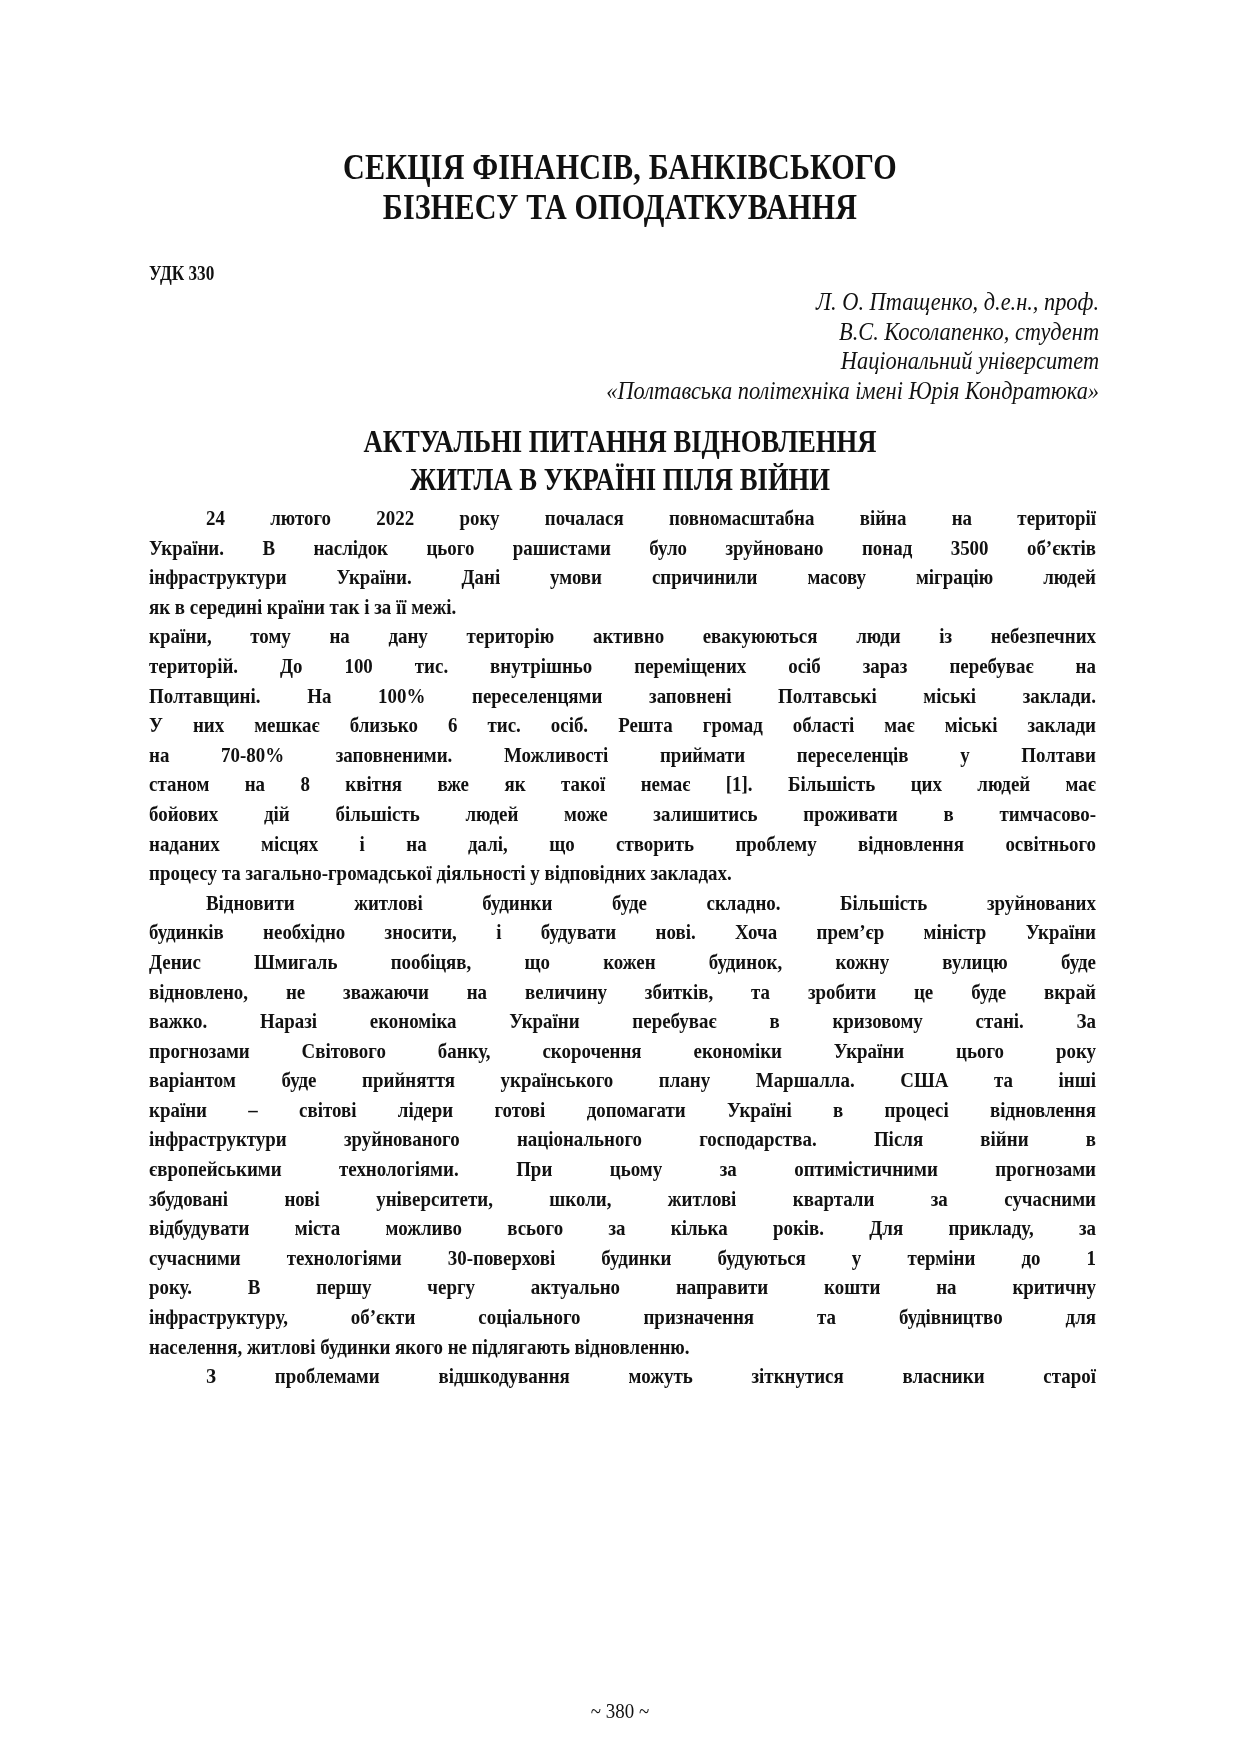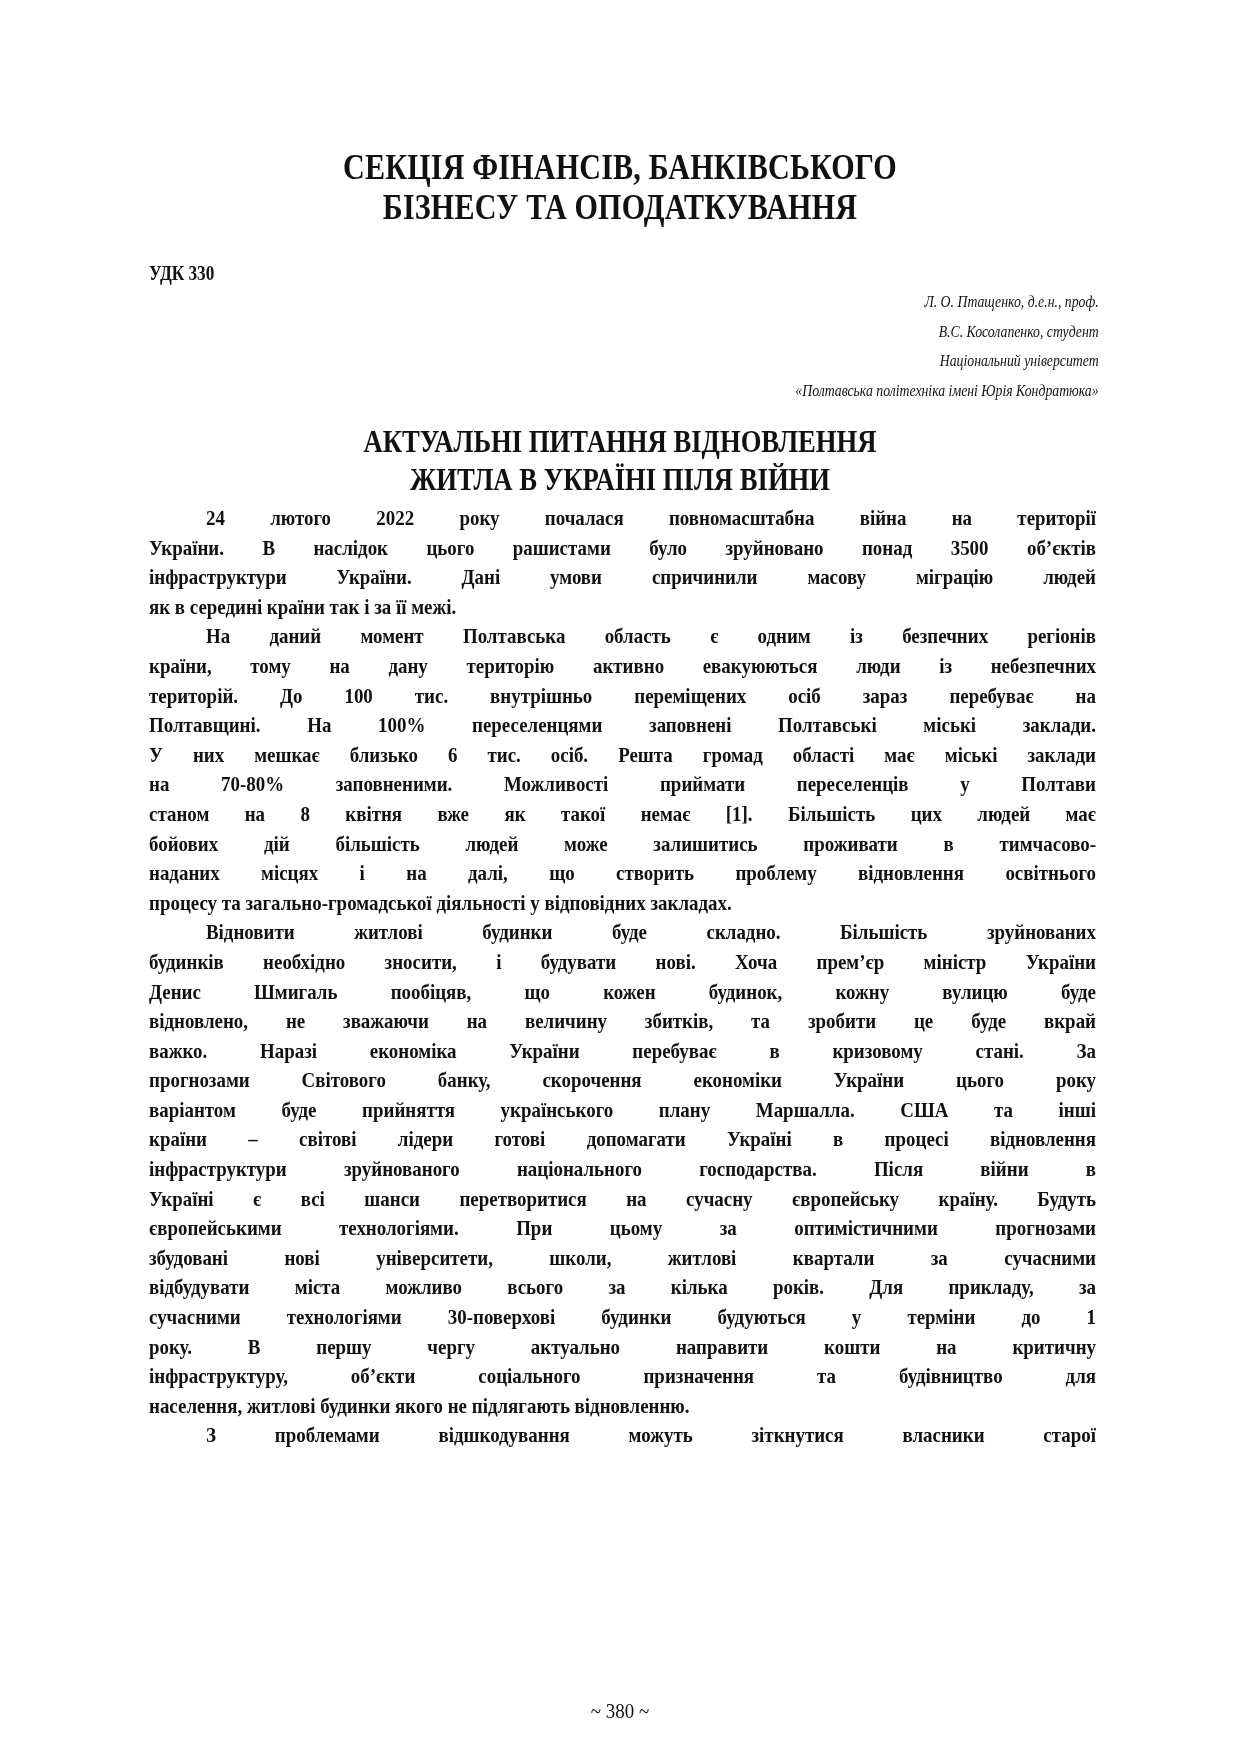--- a/index.html
+++ b/index.html
@@ -6,21 +6,21 @@
   body { width: 1240px; height: 1754px; position: relative; overflow: hidden;
          font-family: "Liberation Serif", "DejaVu Serif", serif; color: #111111; }
   .page { position: absolute; left: 0; top: 0; width: 1240px; height: 1704px; }
   .section-title { position: absolute; left: 0; width: 1240px; text-align: center;
          font-weight: bold; font-size: 35px; line-height: 40px; top: 148px;
          transform: scaleX(0.86); transform-origin: 620px 0; letter-spacing: 0.2px; }
   .section-title div { white-space: nowrap; }
   .udc { position: absolute; left: 149px; top: 262px; font-weight: bold; font-size: 20px;
          transform: scaleX(0.86); transform-origin: 0 0; }
   .authors { position: absolute; right: 141px; top: 287px; text-align: right;
-         font-style: italic; font-size: 16px; line-height: 29.5px; }
+         font-style: italic; font-size: 26px; line-height: 29.5px; }
   .authors div { white-space: nowrap; transform: scaleX(0.86); transform-origin: 100% 0; }
   .article-title { position: absolute; left: 0; width: 1240px; top: 423px; text-align: center;
          font-weight: bold; font-size: 31px; line-height: 38px;
          transform: scaleX(0.86); transform-origin: 620px 0; }
   .article-title div { white-space: nowrap; }
   .body-text { position: absolute; left: 149px; top: 503px; width: 947px;
          font-size: 22px; line-height: 29.6px; font-weight: bold; }
   .line { display: block; height: 29.6px; white-space: nowrap; position: relative; }
   .line span.t { display: inline-block; transform: scaleX(0.86); transform-origin: 0 0; }
   .line.just span.t { text-align: justify; text-align-last: justify; width: calc(947px / 0.86); }
@@ -50,40 +50,38 @@
   <div class="article-title">
     <div>АКТУАЛЬНІ ПИТАННЯ ВІДНОВЛЕННЯ</div>
     <div>ЖИТЛА В УКРАЇНІ ПІЛЯ ВІЙНИ</div>
   </div>
 
   <div class="body-text">
     <div class="line just indent"><span class="t">24 лютого 2022 року почалася повномасштабна війна на території</span></div>
     <div class="line just"><span class="t">України. В наслідок цього рашистами було зруйновано понад 3500 об’єктів</span></div>
     <div class="line just"><span class="t">інфраструктури України. Дані умови спричинили масову міграцію людей</span></div>
     <div class="line"><span class="t">як в середині країни так і за її межі.</span></div>
-    <div class="line just indent"><span class="t">На даний момент Полтавська область є одним із безпечних регіонів</span></div>
     <div class="line just"><span class="t">країни, тому на дану територію активно евакуюються люди із небезпечних</span></div>
     <div class="line just"><span class="t">територій. До 100 тис. внутрішньо переміщених осіб зараз перебуває на</span></div>
     <div class="line just"><span class="t">Полтавщині. На 100% переселенцями заповнені Полтавські міські заклади.</span></div>
     <div class="line just"><span class="t">У них мешкає близько 6 тис. осіб. Решта громад області має міські заклади</span></div>
     <div class="line just"><span class="t">на 70-80% заповненими. Можливості приймати переселенців у Полтави</span></div>
     <div class="line just"><span class="t">станом на 8 квітня вже як такої немає [1]. Більшість цих людей має</span></div>
     <div class="line just"><span class="t">бойових дій більшість людей може залишитись проживати в тимчасово-</span></div>
     <div class="line just"><span class="t">наданих місцях і на далі, що створить проблему відновлення освітнього</span></div>
     <div class="line"><span class="t">процесу та загально-громадської діяльності у відповідних закладах.</span></div>
     <div class="line just indent"><span class="t">Відновити житлові будинки буде складно. Більшість зруйнованих</span></div>
     <div class="line just"><span class="t">будинків необхідно зносити, і будувати нові. Хоча прем’єр міністр України</span></div>
     <div class="line just"><span class="t">Денис Шмигаль пообіцяв, що кожен будинок, кожну вулицю буде</span></div>
     <div class="line just"><span class="t">відновлено, не зважаючи на величину збитків, та зробити це буде вкрай</span></div>
     <div class="line just"><span class="t">важко. Наразі економіка України перебуває в кризовому стані. За</span></div>
     <div class="line just"><span class="t">прогнозами Світового банку, скорочення економіки України цього року</span></div>
     <div class="line just"><span class="t">варіантом буде прийняття українського плану Маршалла. США та інші</span></div>
     <div class="line just"><span class="t">країни – світові лідери готові допомагати Україні в процесі відновлення</span></div>
     <div class="line just"><span class="t">інфраструктури зруйнованого національного господарства. Після війни в</span></div>
-    <div class="line just"><span class="t">Україні є всі шанси перетворитися на сучасну європейську країну. Будуть</span></div>
     <div class="line just"><span class="t">європейськими технологіями. При цьому за оптимістичними прогнозами</span></div>
     <div class="line just"><span class="t">збудовані нові університети, школи, житлові квартали за сучасними</span></div>
     <div class="line just"><span class="t">відбудувати міста можливо всього за кілька років. Для прикладу, за</span></div>
     <div class="line just"><span class="t">сучасними технологіями 30-поверхові будинки будуються у терміни до 1</span></div>
     <div class="line just"><span class="t">року. В першу чергу актуально направити кошти на критичну</span></div>
     <div class="line just"><span class="t">інфраструктуру, об’єкти соціального призначення та будівництво для</span></div>
     <div class="line"><span class="t">населення, житлові будинки якого не підлягають відновленню.</span></div>
     <div class="line just indent"><span class="t">З проблемами відшкодування можуть зіткнутися власники старої</span></div>
   </div>
 

